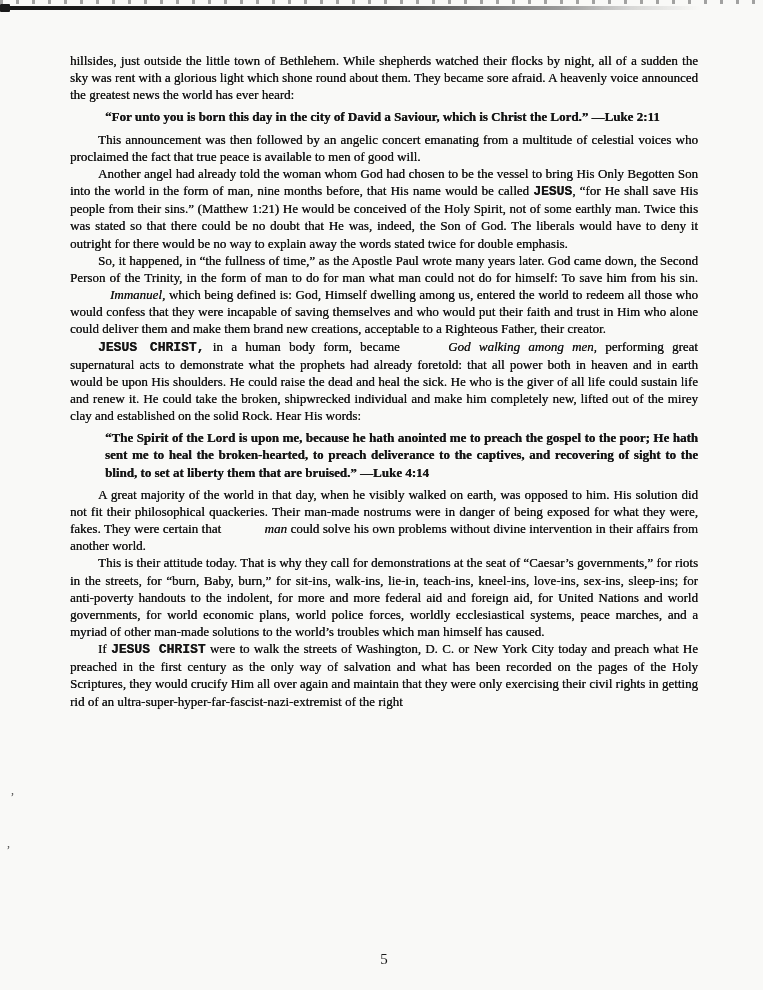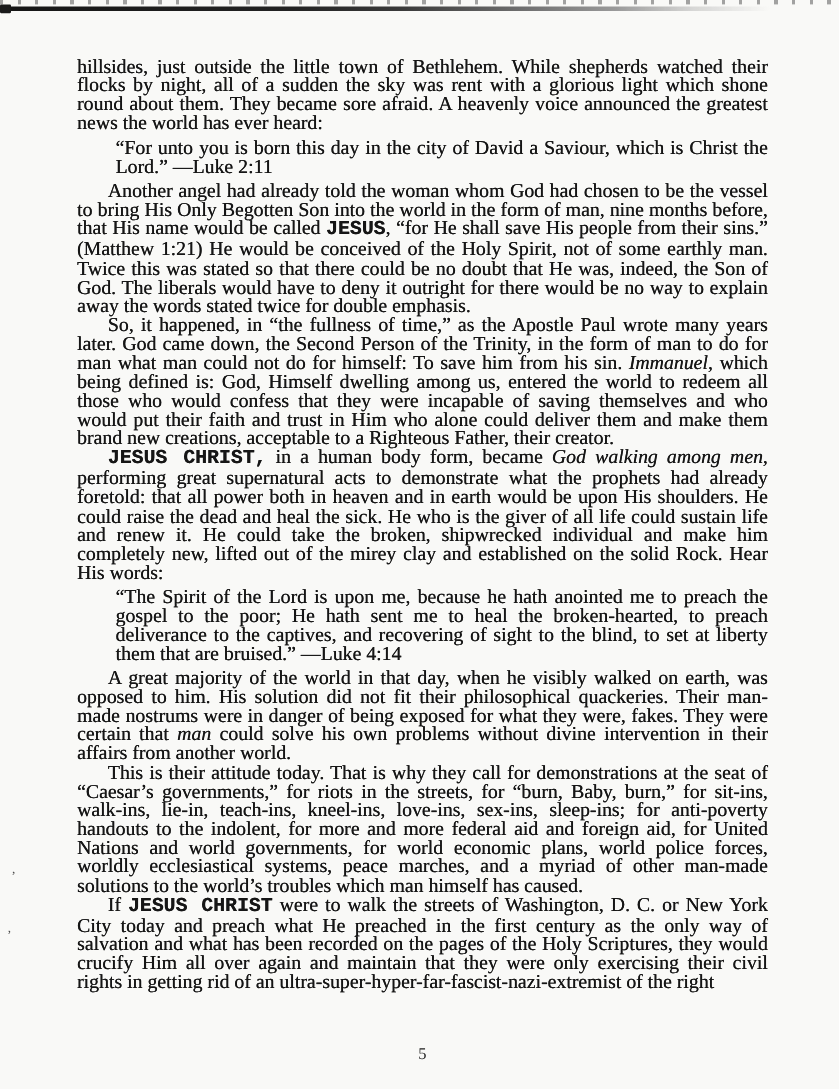--- a/index.html
+++ b/index.html
@@ -50,40 +50,40 @@
   .speck-1 { left: 11px; top: 783px; }
   .speck-2 { left: 7px;  top: 836px; }
 
   
   .text-column {
     position: absolute;
     left: 70px;
     top: 52px;
     width: 628px;
     font-family: "Liberation Serif", "DejaVu Serif", serif;
-    font-size: 18px;
+    font-size: 13px;
     line-height: 17.15px;
     text-align: justify;
     color: #161616;
     text-shadow: 0.2px 0 0 currentColor; 
   }
   .text-column p {
     margin: 0;
     text-indent: 28px;
   }
   .text-column p.no-indent {
     text-indent: 0;
   }
   .text-column p.quote {
     margin: 5px 0 5px 35px;
-    font-weight: 400;
+    font-weight: 700;
     text-indent: 0;
   }
   .text-column b { font-weight: 700; font-family: Liberation Mono, monospace; }
-  .text-column i { font-style: italic; }
+  .text-column i { font-style: italic; margin-left: 40px; }
 
   .page-number {
     position: absolute;
     top: 951px;
     left: 70px;
     width: 628px;
     text-align: center;
     font-family: "Liberation Serif", "DejaVu Serif", serif;
     font-size: 15px;
     color: #1a1a1a;
@@ -98,20 +98,21 @@
   <div class="top-line"></div>
   <div class="top-line-tick"></div>
 
   <span class="margin-speck speck-1">,</span>
   <span class="margin-speck speck-2">,</span>
 
   <div class="text-column">
 
   <p class="body no-indent"><span>hillsides, just outside the little town of Bethlehem. While shepherds watched their flocks by night, all of a sudden the sky was rent with a glorious light which shone round about them. They became sore afraid. A heavenly voice announced the greatest news the world has ever heard:</span></p>
       <p class="quote no-indent"><span>“For unto you is born this day in the city of David a Saviour, which is Christ the Lord.” —Luke 2:11</span></p>
+      <p class="body"><span>This announcement was then followed by an angelic concert emanating from a multitude of celestial voices who proclaimed the fact that true peace is available to men of good will.</span></p>
       <p class="body"><span>Another angel had already told the woman whom God had chosen to be the vessel to bring His Only Begotten Son into the world in the form of man, nine months before, that His name would be called </span><b>JESUS</b><span>, “for He shall save His people from their sins.” (Matthew 1:21) He would be conceived of the Holy Spirit, not of some earthly man. Twice this was stated so that there could be no doubt that He was, indeed, the Son of God. The liberals would have to deny it outright for there would be no way to explain away the words stated twice for double emphasis.</span></p>
       <p class="body"><span>So, it happened, in “the fullness of time,” as the Apostle Paul wrote many years later. God came down, the Second Person of the Trinity, in the form of man to do for man what man could not do for himself: To save him from his sin. </span><i>Immanuel,</i><span> which being defined is: God, Himself dwelling among us, entered the world to redeem all those who would confess that they were incapable of saving themselves and who would put their faith and trust in Him who alone could deliver them and make them brand new creations, acceptable to a Righteous Father, their creator.</span></p>
       <p class="body"><b>JESUS CHRIST,</b><span> in a human body form, became </span><i>God walking among men,</i><span> performing great supernatural acts to demonstrate what the prophets had already foretold: that all power both in heaven and in earth would be upon His shoulders. He could raise the dead and heal the sick. He who is the giver of all life could sustain life and renew it. He could take the broken, shipwrecked individual and make him completely new, lifted out of the mirey clay and established on the solid Rock. Hear His words:</span></p>
       <p class="quote no-indent"><span>“The Spirit of the Lord is upon me, because he hath anointed me to preach the gospel to the poor; He hath sent me to heal the broken-hearted, to preach deliverance to the captives, and recovering of sight to the blind, to set at liberty them that are bruised.” —Luke 4:14</span></p>
       <p class="body"><span>A great majority of the world in that day, when he visibly walked on earth, was opposed to him. His solution did not fit their philosophical quackeries. Their man-made nostrums were in danger of being exposed for what they were, fakes. They were certain that </span><i>man</i><span> could solve his own problems without divine intervention in their affairs from another world.</span></p>
       <p class="body"><span>This is their attitude today. That is why they call for demonstrations at the seat of “Caesar’s governments,” for riots in the streets, for “burn, Baby, burn,” for sit-ins, walk-ins, lie-in, teach-ins, kneel-ins, love-ins, sex-ins, sleep-ins; for anti-poverty handouts to the indolent, for more and more federal aid and foreign aid, for United Nations and world governments, for world economic plans, world police forces, worldly ecclesiastical systems, peace marches, and a myriad of other man-made solutions to the world’s troubles which man himself has caused.</span></p>
       <p class="body"><span>If </span><b>JESUS CHRIST</b><span> were to walk the streets of Washington, D. C. or New York City today and preach what He preached in the first century as the only way of salvation and what has been recorded on the pages of the Holy Scriptures, they would crucify Him all over again and maintain that they were only exercising their civil rights in getting rid of an ultra-super-hyper-far-fascist-nazi-extremist of the right</span></p>
     </div>
 
   <div class="page-number">5</div>

